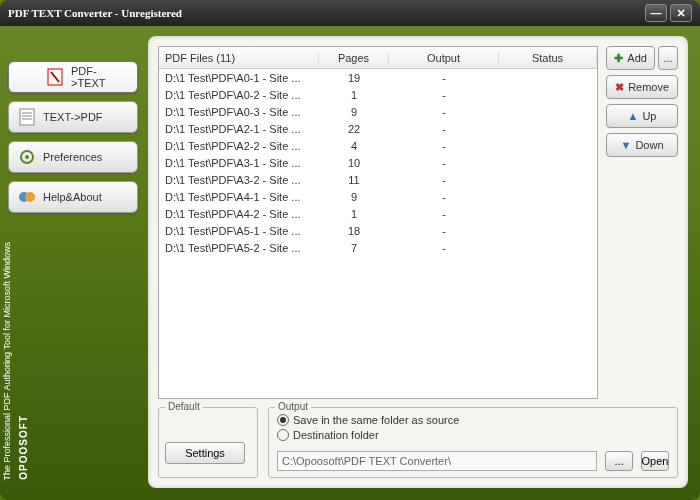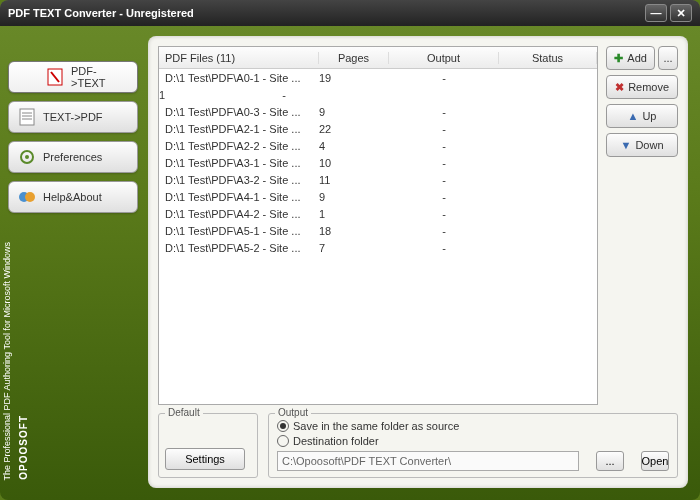--- a/index.html
+++ b/index.html
@@ -1,19 +1,19 @@
 <!DOCTYPE html>
 <html><head>
 <meta charset="utf-8">
 <style>
 * { margin: 0; padding: 0; box-sizing: border-box; font-family: Tahoma, Arial, sans-serif; font-size: 11px; }
 body { background: #5a7a1a; width: 700px; height: 500px; overflow: hidden; position: relative; }
 .window { width: 700px; height: 500px; background: linear-gradient(to bottom, #6a8a2a 0%, #5a7a1a 40%, #3a5a0a 100%); border-radius: 8px; display: flex; flex-direction: column; }
 .titlebar { height: 26px; background: linear-gradient(to bottom, #444, #222); border-radius: 8px 8px 0 0; display: flex; align-items: center; padding: 0 8px; color: #fff; font-weight: bold; font-size: 12px; }
-.titlebar-title { flex: 1; }
+.titlebar-title { flex: 1; font-family: Liberation Serif, serif; }
 .titlebar-btn { width: 22px; height: 18px; background: linear-gradient(to bottom, #666, #333); border: 1px solid #888; border-radius: 3px; margin-left: 3px; display: flex; align-items: center; justify-content: center; color: #fff; cursor: pointer; font-weight: bold; }
 .body-area { flex: 1; display: flex; padding: 10px 12px 12px 8px; gap: 10px; position: relative; }
 .sidebar { width: 130px; display: flex; flex-direction: column; gap: 8px; padding-top: 25px; }
 .side-btn { height: 32px; background: linear-gradient(to bottom, #fdfdfd, #e0e0e0); border: 1px solid #999; border-radius: 6px; display: flex; align-items: center; padding: 0 8px; gap: 6px; cursor: pointer; box-shadow: 0 1px 2px rgba(0,0,0,0.2); }
 .side-btn.active { background: linear-gradient(to bottom, #fff, #f0f0f0); border-color: #777; padding-left: 36px; }
 .side-icon { width: 20px; height: 20px; display: flex; align-items: center; justify-content: center; }
 .side-label { font-size: 11px; color: #333; }
 .vertical-text { position: absolute; left: 2px; bottom: 20px; color: #fff; font-size: 9px; transform: rotate(180deg); writing-mode: vertical-rl; line-height: 1.2; }
 .vertical-brand { position: absolute; left: 18px; bottom: 20px; color: #fff; font-size: 10px; font-weight: bold; transform: rotate(180deg); writing-mode: vertical-rl; letter-spacing: 1px; }
 .main-panel { flex: 1; background: #f5f5f0; border-radius: 8px; padding: 10px; display: flex; flex-direction: column; box-shadow: inset 0 0 4px rgba(0,0,0,0.2); }
@@ -21,39 +21,39 @@
 .table-wrap { flex: 1; background: #fff; border: 1px solid #aaa; display: flex; flex-direction: column; overflow: hidden; }
 .table-head { display: flex; background: linear-gradient(to bottom, #fdfdfd, #ececec); border-bottom: 1px solid #ccc; height: 22px; align-items: center; }
 .th { padding: 0 6px; border-right: 1px solid #ddd; color: #333; font-size: 11px; }
 .th-file { width: 160px; }
 .th-pages { width: 70px; text-align: center; }
 .th-output { width: 110px; text-align: center; }
 .th-status { flex: 1; text-align: center; }
 .table-body { flex: 1; overflow-y: auto; }
 .tr { display: flex; height: 17px; align-items: center; color: #333; }
 .td-file { width: 160px; padding: 0 6px; white-space: nowrap; overflow: hidden; }
-.td-pages { width: 70px; }
+.td-pages { width: 70px; text-align: center; }
 .td-output { width: 110px; text-align: center; }
 .td-status { flex: 1; text-align: center; }
 .right-buttons { width: 72px; display: flex; flex-direction: column; gap: 5px; }
 .action-btn { height: 24px; background: linear-gradient(to bottom, #fdfdfd, #e0e0e0); border: 1px solid #999; border-radius: 4px; display: flex; align-items: center; justify-content: center; gap: 4px; cursor: pointer; font-size: 11px; color: #333; }
 .small-btn { width: 20px; height: 24px; }
 .add-row { display: flex; gap: 3px; }
 .spacer { flex: 1; }
 .convert-btn { height: 48px; flex-direction: column; gap: 2px; }
 .convert-icon { width: 20px; height: 20px; }
 .bottom-row { display: flex; gap: 10px; padding-top: 8px; }
 .default-box { width: 100px; border: 1px solid #bbb; border-radius: 3px; padding: 6px; position: relative; }
 .box-label { position: absolute; top: -7px; left: 6px; background: #f5f5f0; padding: 0 3px; font-size: 10px; color: #555; }
 .settings-btn { width: 80px; height: 22px; background: linear-gradient(to bottom, #fdfdfd, #e0e0e0); border: 1px solid #999; border-radius: 3px; margin-top: 28px; cursor: pointer; display: flex; align-items: center; justify-content: center; }
 .output-box { flex: 1; border: 1px solid #bbb; border-radius: 3px; padding: 6px 8px; position: relative; }
 .radio-row { display: flex; align-items: center; gap: 4px; margin-bottom: 3px; color: #333; }
 .radio { width: 12px; height: 12px; border: 1px solid #666; border-radius: 50%; display: flex; align-items: center; justify-content: center; cursor: pointer; }
 .radio.checked::after { content: ''; width: 6px; height: 6px; background: #333; border-radius: 50%; }
-.path-row { display: flex; gap: 17px; margin-top: 4px; align-items: flex-end; }
+.path-row { display: flex; gap: 8px; margin-top: 10px; align-items: flex-end; }
 .path-input { flex: 1; height: 20px; border: 1px solid #aaa; background: #fafafa; padding: 0 4px; color: #666; font-size: 10px; display: flex; align-items: center; }
 .path-btn { width: 28px; height: 20px; background: linear-gradient(to bottom, #fdfdfd, #e0e0e0); border: 1px solid #999; border-radius: 3px; cursor: pointer; display: flex; align-items: center; justify-content: center; font-size: 10px; }
 .open-btn { width: 28px; }
 svg { display: block; }
 </style>
 </head>
 <body>
 
 <div class="window">
   <div class="titlebar">
@@ -116,20 +116,21 @@
             <div class="th th-status">Status</div>
           </div>
           <div class="table-body" id="tbody">
               <div class="tr">
                 <div class="td-file">D:\1 Test\PDF\A0-1 - Site ...</div>
                 <div class="td-pages">19</div>
                 <div class="td-output">-</div>
                 <div class="td-status"></div>
               </div>
               <div class="tr">
+                <div class="td-file">D:\1 Test\PDF\A0-2 - Site ...</div>
                 <div class="td-pages">1</div>
                 <div class="td-output">-</div>
                 <div class="td-status"></div>
               </div>
               <div class="tr">
                 <div class="td-file">D:\1 Test\PDF\A0-3 - Site ...</div>
                 <div class="td-pages">9</div>
                 <div class="td-output">-</div>
                 <div class="td-status"></div>
               </div>

